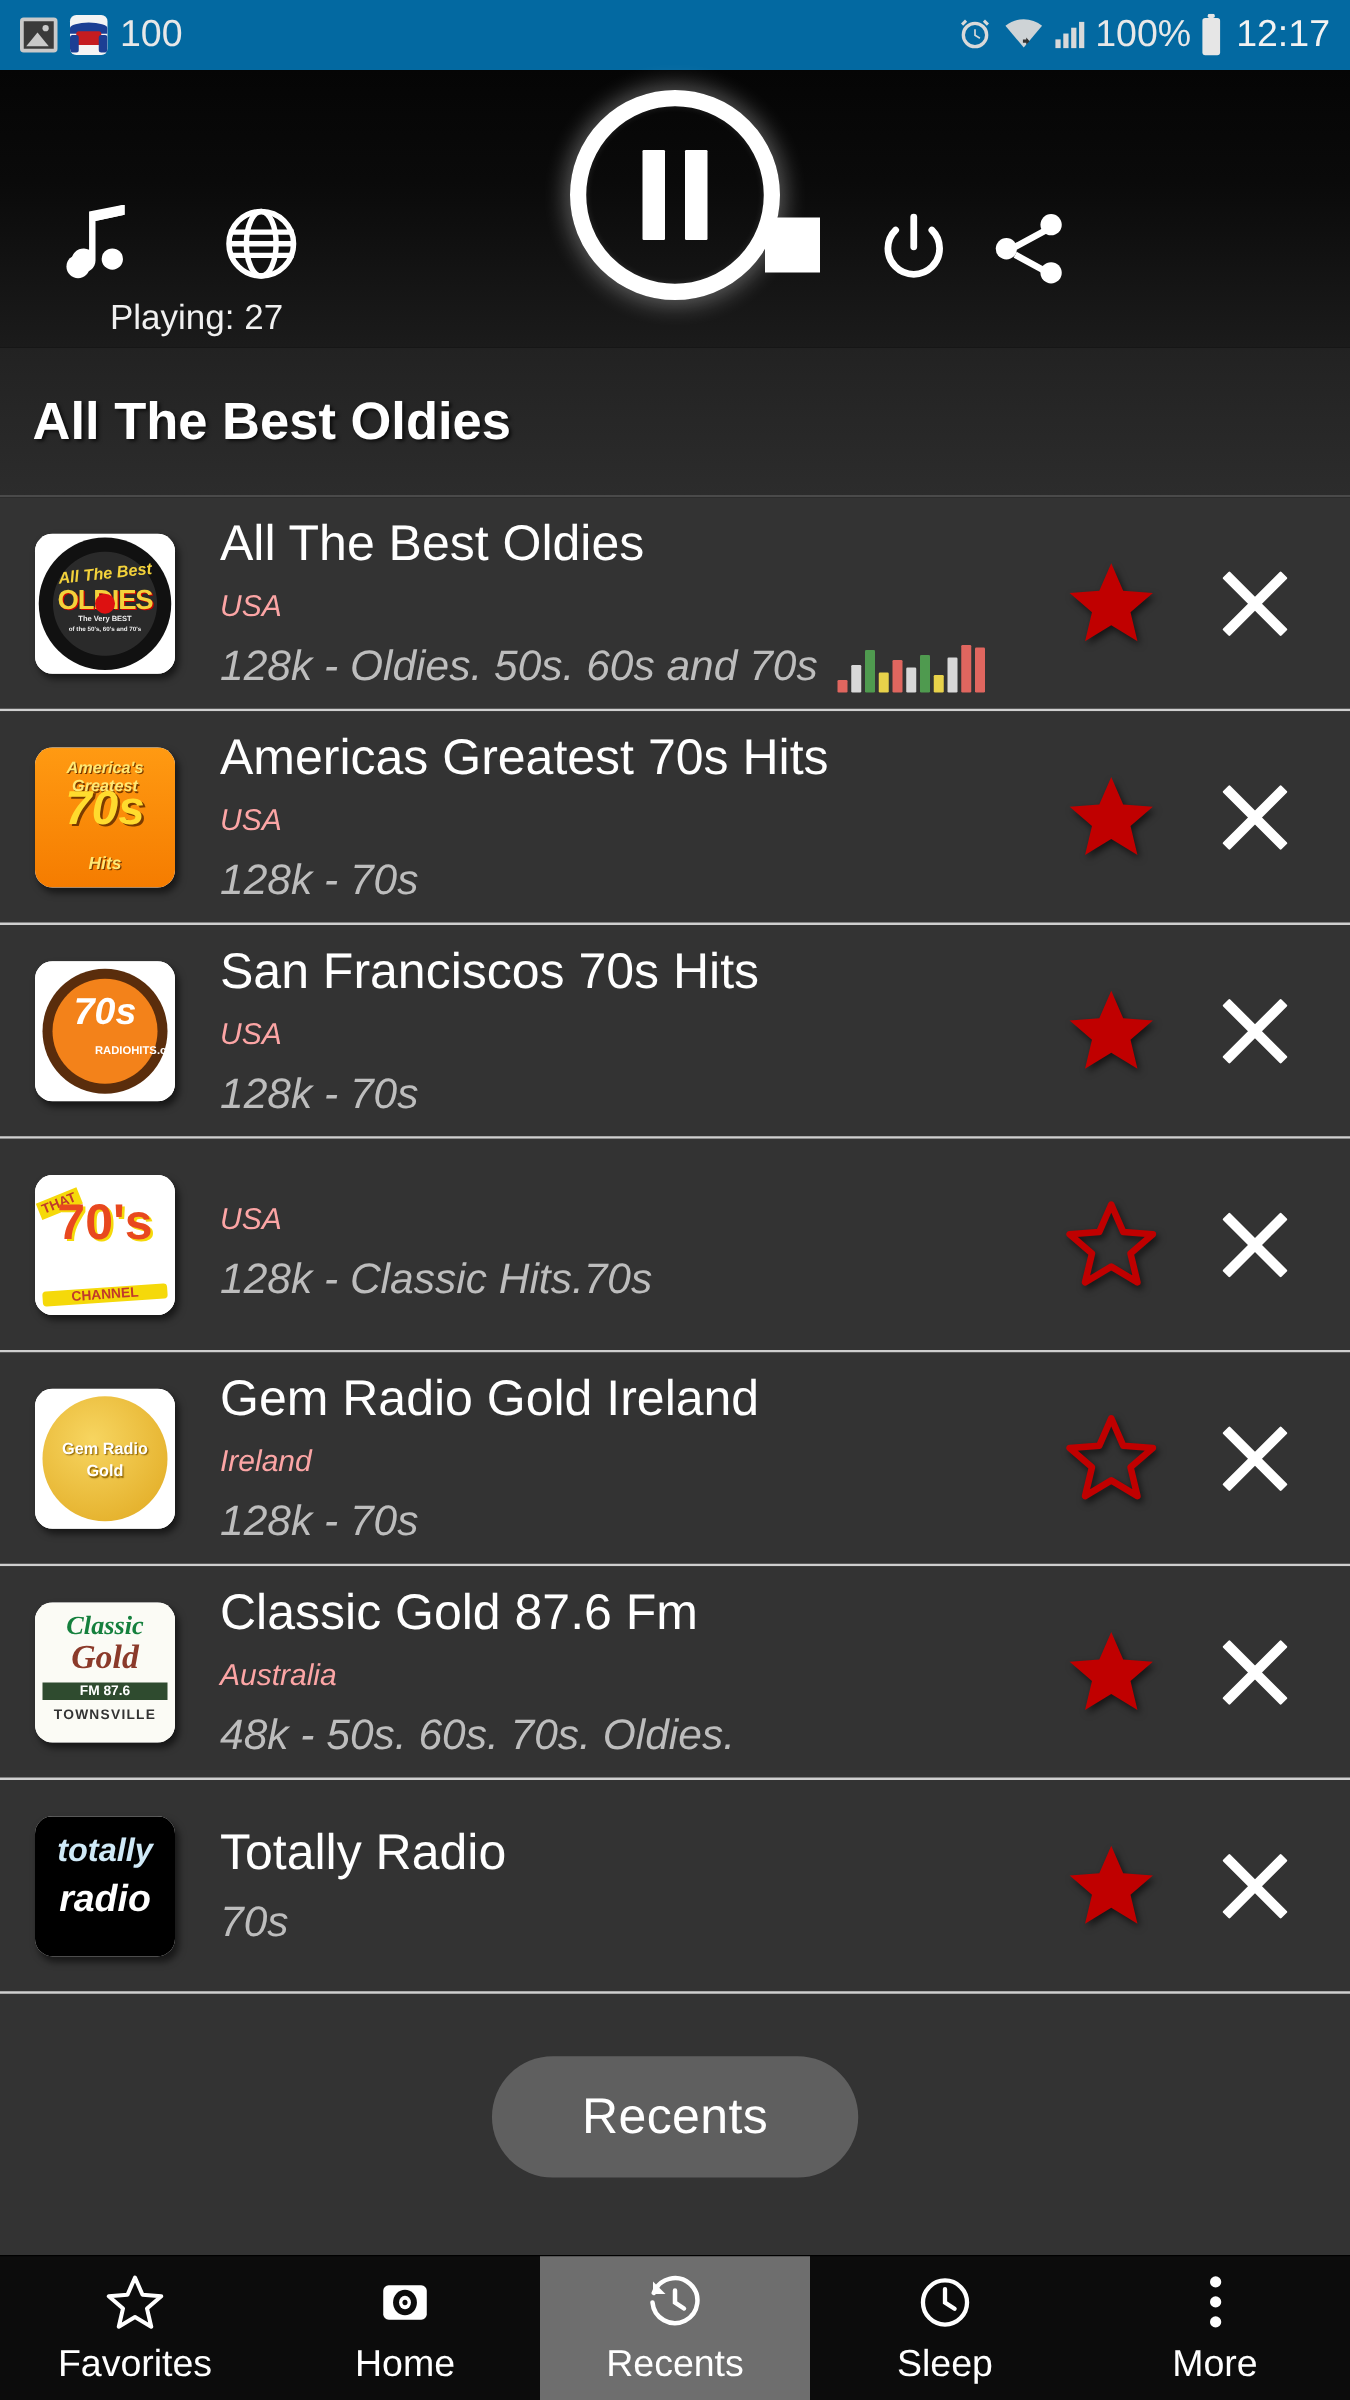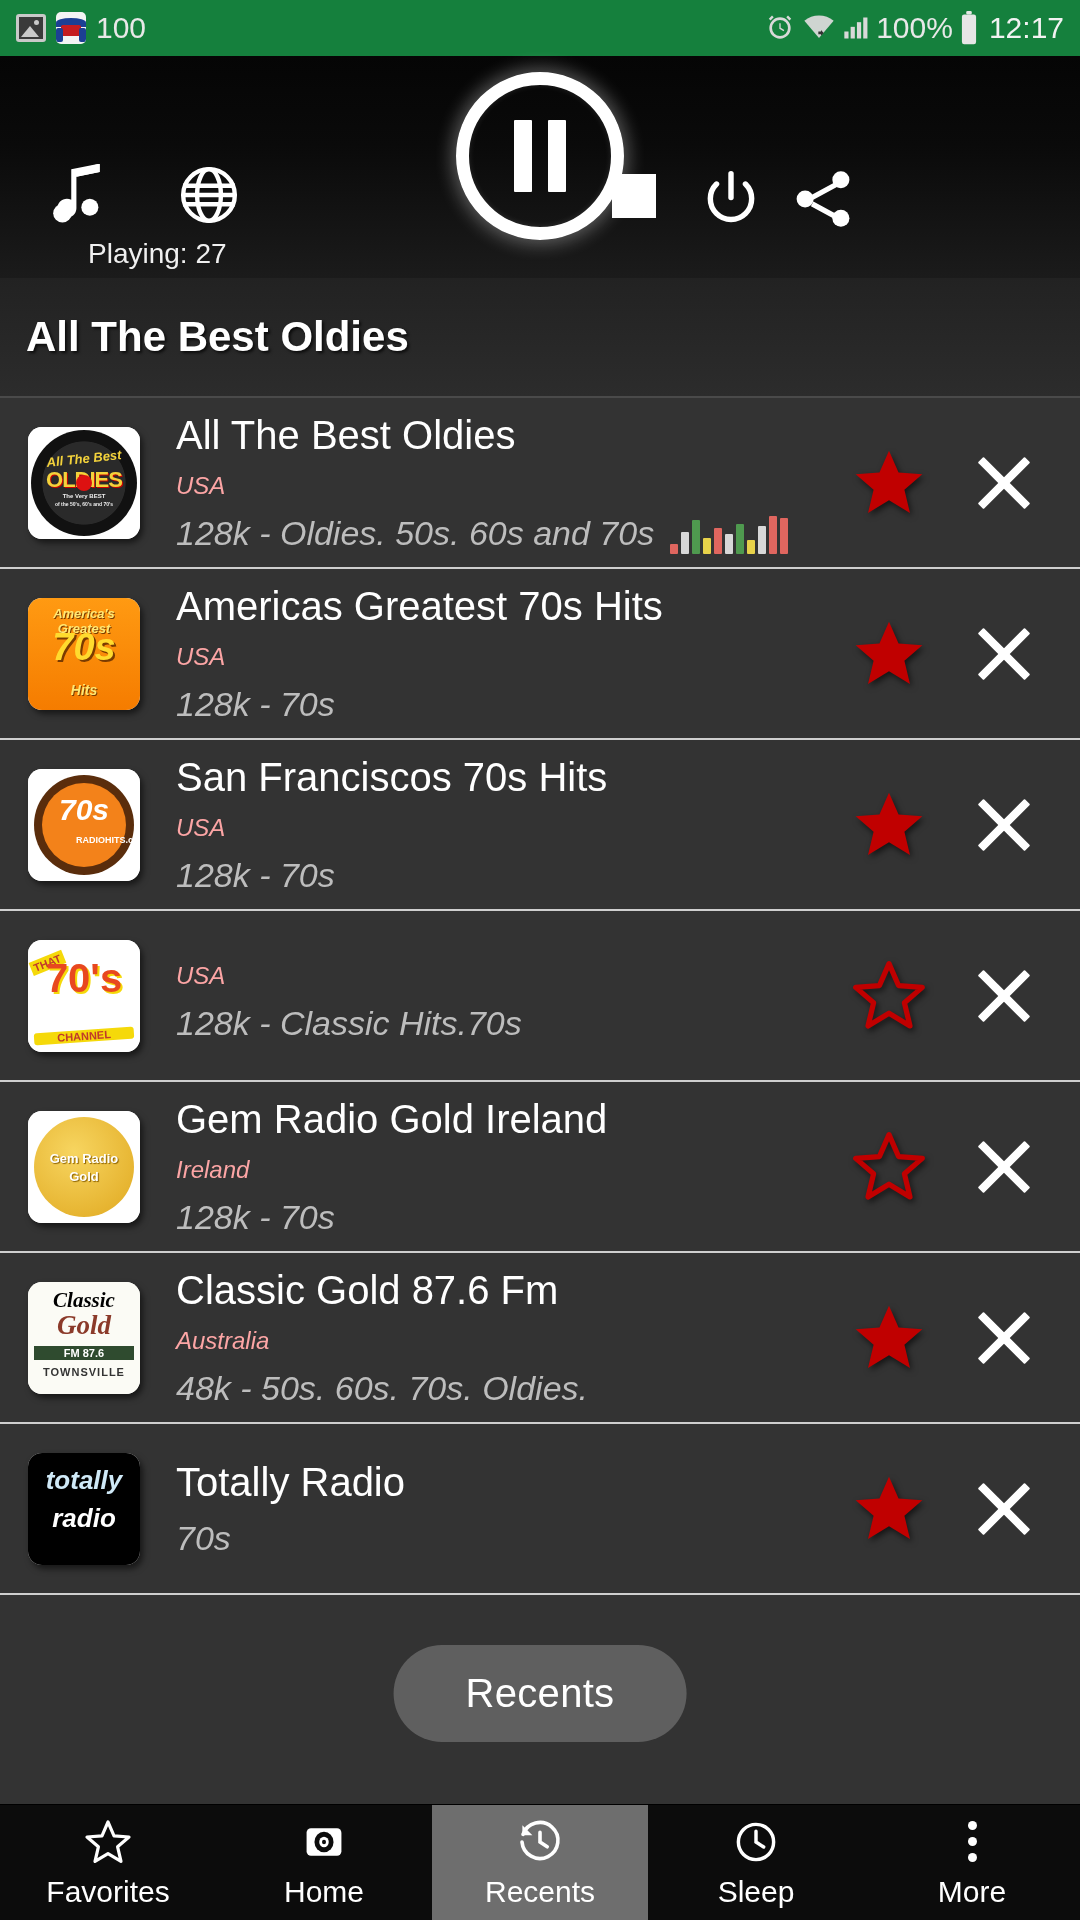--- a/index.html
+++ b/index.html
@@ -6,21 +6,21 @@
   html,body{ background:#000; }
   body{
     width:1080px; height:1920px;
     font-family:"Liberation Sans", sans-serif;
     color:#fff; overflow:hidden; position:relative;
   }
 
   
   .statusbar{
     height:56px; width:100%;
-    background:#15803d;
+    background:#0369a1;
     display:flex; align-items:center;
     padding:0 16px;
     position:relative;
   }
   .sb-left{ display:flex; align-items:center; gap:10px; }
   .sb-right{ display:flex; align-items:center; gap:6px; margin-left:auto; }
   .sb-text{ font-size:30px; color:#e8e8e8; font-weight:500; letter-spacing:0px;}
   .sb-time{ font-size:30px; color:#f2f2f2; font-weight:400; margin-left:4px;}
   .ic-gallery{ width:30px;height:28px; border:3px solid #c9c9c9; border-radius:3px; position:relative; background:#3a3a3a;}
   .ic-gallery:after{ content:""; position:absolute; left:2px; bottom:2px; width:0;height:0;
@@ -380,21 +380,21 @@
     <div class="actions">
       <svg class="star" viewBox="0 0 24 24">
           <path d="M12 1.5l3.1 7.1 7.7.6-5.8 5 1.8 7.5L12 17.6 5.2 21.7 7 14.2l-5.8-5 7.7-.6z" fill="none" stroke="#c00000" stroke-width="1.7" stroke-linejoin="round"></path>
         </svg>
       <span class="xbtn"></span>
     </div>
     </div>
     <div class="row">
     <div class="logo">
         <div class="art" style="background:#fbfbf5">
-        <div class="lbl" style="top:6px;color:#000000;font-size:21px;font-family:'Liberation Serif',serif;font-style:italic">Classic</div>
+        <div class="lbl" style="top:6px;color:#15803d;font-size:21px;font-family:'Liberation Serif',serif;font-style:italic">Classic</div>
         <div class="lbl" style="top:28px;color:#8b3a2a;font-size:27px;font-family:'Liberation Serif',serif;font-style:italic">Gold</div>
         <div style="position:absolute;left:6px;right:6px;top:64px;background:#2f4b2f;color:#fff;font-size:11px;text-align:center;font-weight:bold;padding:1px 0">FM 87.6</div>
         <div class="lbl" style="top:84px;color:#333;font-size:11px;letter-spacing:1px;font-weight:bold">TOWNSVILLE</div>
       </div>
       </div>
     <div class="meta">
       <div class="r-name">Classic Gold 87.6 Fm</div>
       <div class="r-country">Australia</div>
       <div class="r-desc">
         <span>48k - 50s. 60s. 70s. Oldies.</span>
@@ -404,21 +404,21 @@
       <svg class="star" viewBox="0 0 24 24">
           <path d="M12 1.5l3.1 7.1 7.7.6-5.8 5 1.8 7.5L12 17.6 5.2 21.7 7 14.2l-5.8-5 7.7-.6z" fill="#c00000"></path>
         </svg>
       <span class="xbtn"></span>
     </div>
     </div>
     <div class="row">
     <div class="logo">
         <div class="art" style="background:#000000">
         <div class="lbl" style="top:12px;color:#cfe9f7;font-size:26px;font-weight:bold;font-style:italic">totally</div>
-        <div class="lbl" style="top:50px;color:#ffffff;font-size:26px;font-weight:bold;font-style:italic">radio</div>
+        <div class="lbl" style="top:50px;color:#ffffff;font-size:30px;font-weight:bold;font-style:italic">radio</div>
       </div>
       </div>
     <div class="meta">
       <div class="r-name">Totally Radio</div>
 
       <div class="r-desc">
         <span>70s</span>
       </div>
     </div>
     <div class="actions">

